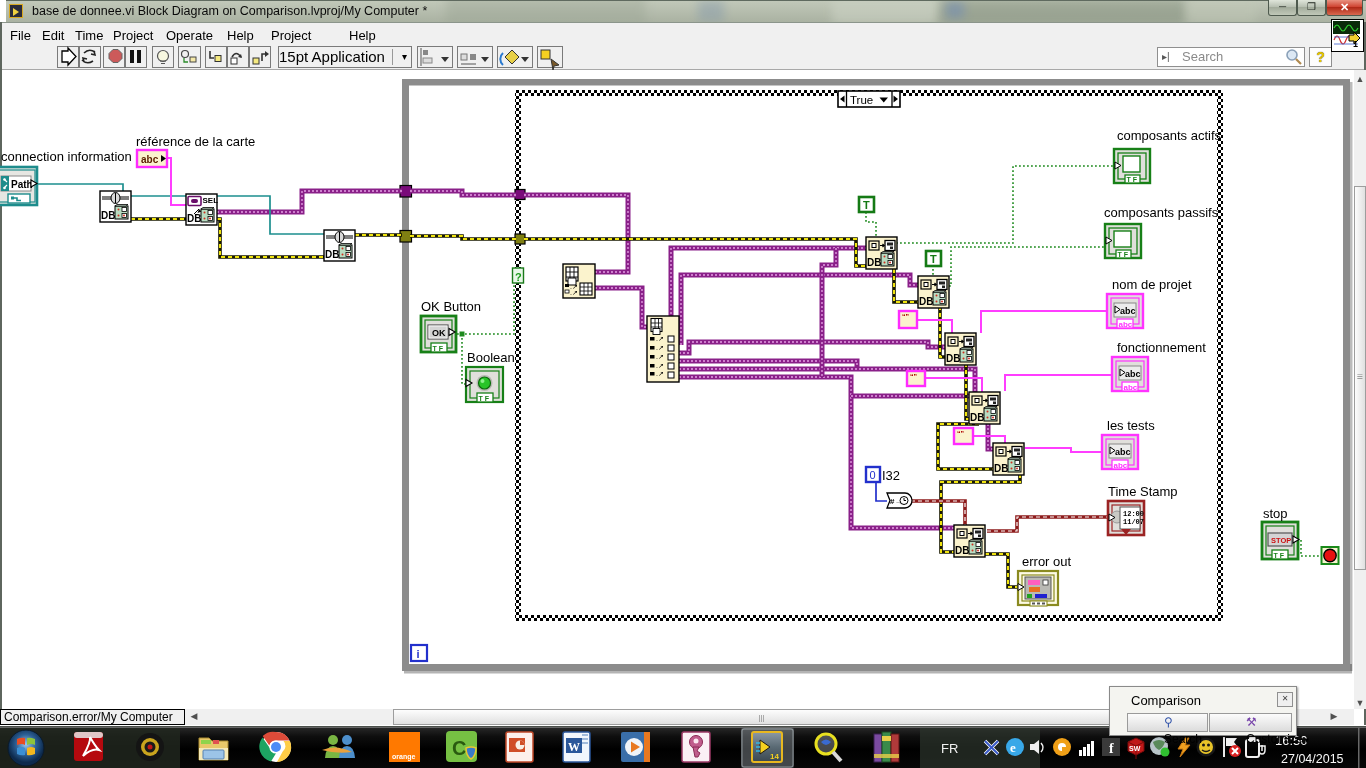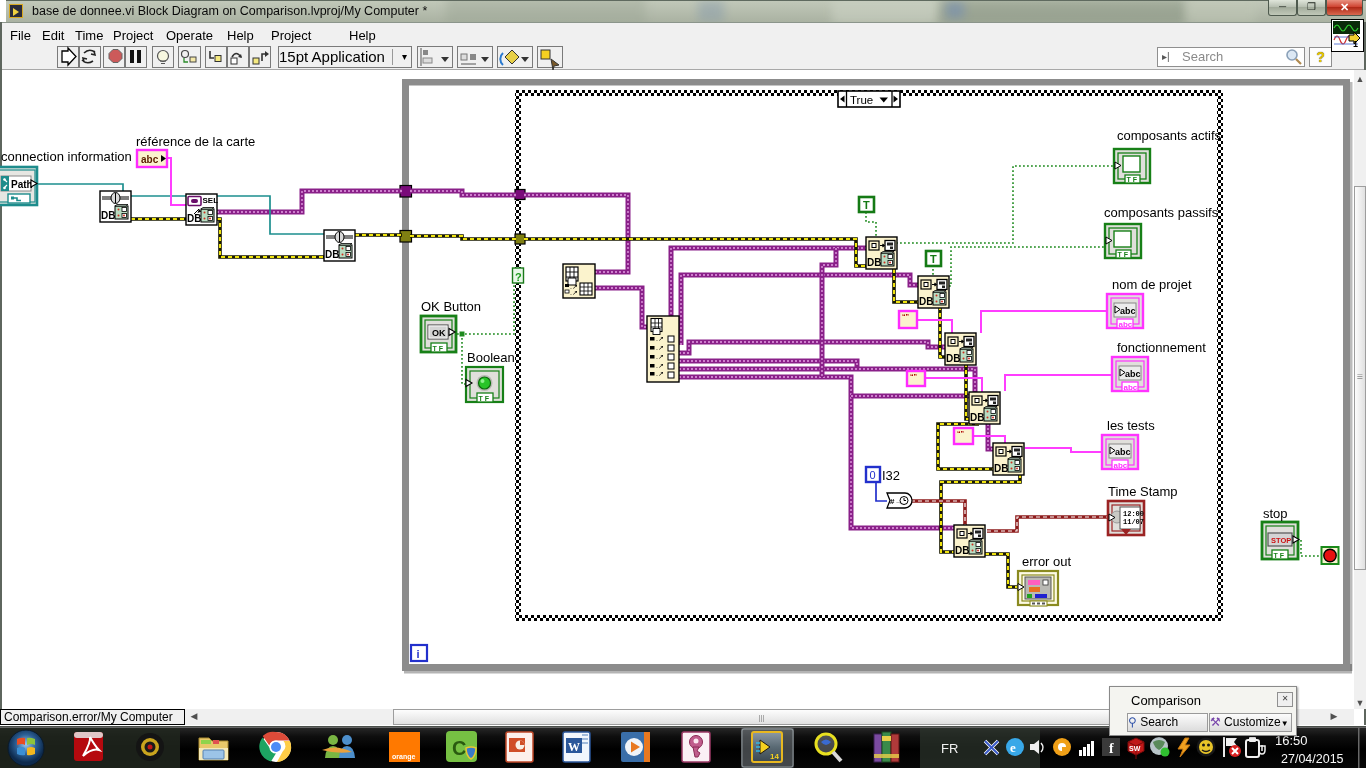--- a/index.html
+++ b/index.html
@@ -52,21 +52,21 @@
     background:linear-gradient(90deg,#fdfdfd,#e0e0e0);border:1px solid #9d9d9d;box-sizing:border-box;}
   .scrollarrow{color:#505050;font-size:9px;line-height:14px;text-align:center;}
   
   #palette{left:1109px;top:686px;width:188px;height:50px;background:#f4f4f0;
     border:1px solid #8a8a8a;box-shadow:1px 1px 2px rgba(0,0,0,.4);box-sizing:border-box;z-index:30;}
   #palette .title{position:absolute;left:21px;top:6px;font-size:13px;color:#000;}
   #palette .close{position:absolute;left:167px;top:5px;width:14px;height:13px;
     border:1px solid #909090;font-size:8px;line-height:12px;text-align:center;color:#444;background:#efefef;}
   .palbtn{position:absolute;top:26px;height:19px;border:1px solid #9a9a9a;
     background:linear-gradient(#fcfcfc,#dcdcdc);font-size:12px;color:#000;
-    box-sizing:border-box;line-height:17px;}
+    box-sizing:border-box;line-height:17px;padding-left:36px;}
   
   #taskbar{left:0;top:726px;width:1366px;height:42px;
     background:linear-gradient(#2c2c2c,#0e0e0e 25%,#000 55%,#070707);z-index:20;}
   svg{position:absolute;left:0;top:0;}
 </style></head>
 <body>
 <div id="page">
 
   <div id="titlebar" class="abs">
     <div class="blob abs" style="left:440px;top:-4px;width:200px;height:30px;background:#96a090;opacity:.35"></div>

